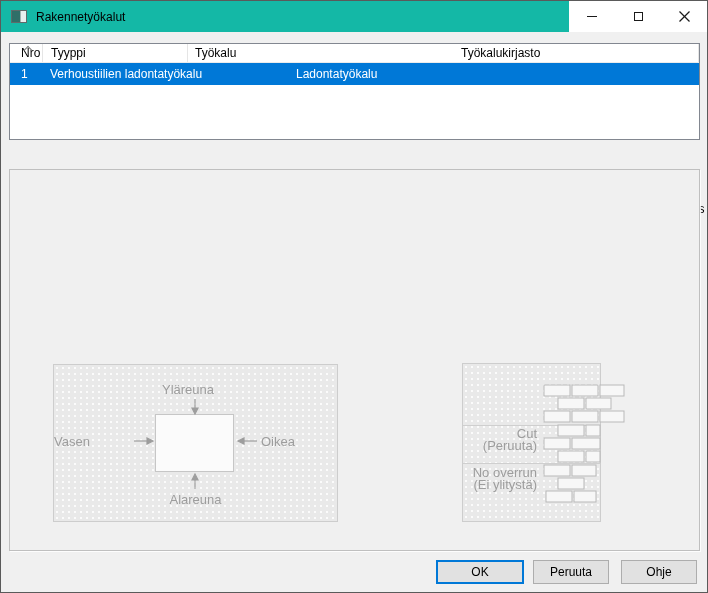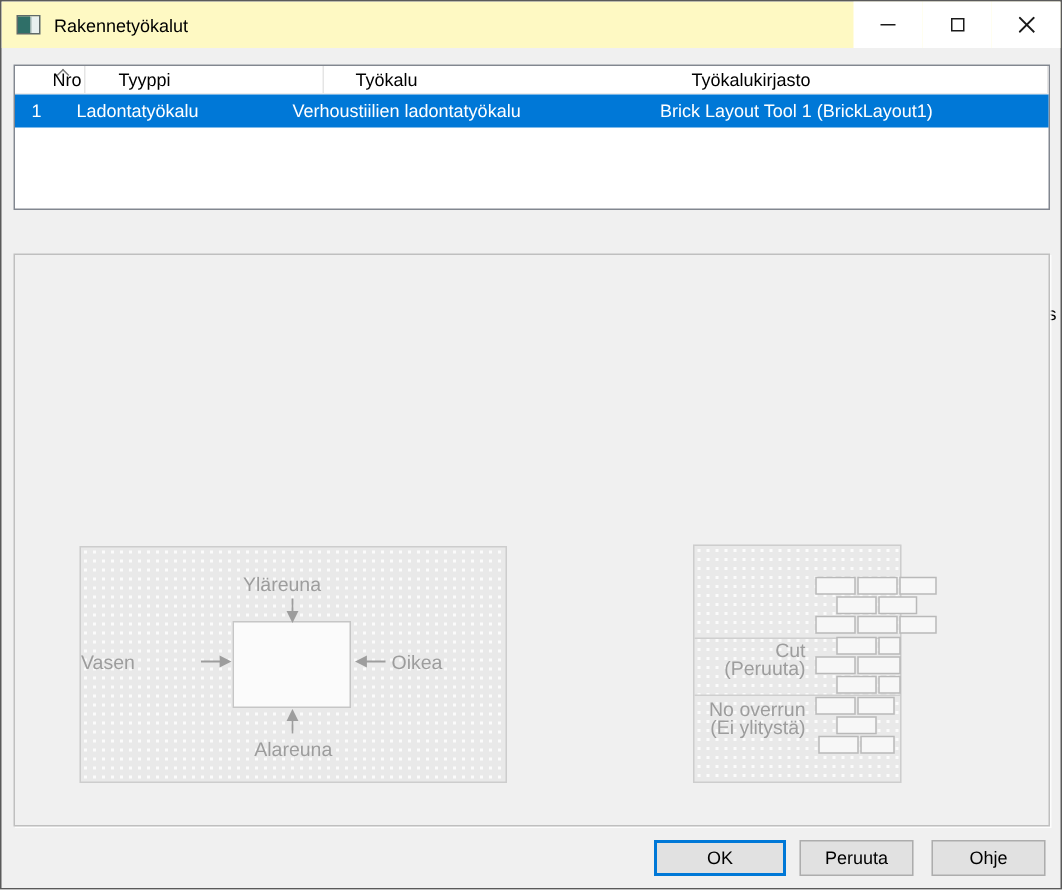--- a/index.html
+++ b/index.html
@@ -3,37 +3,37 @@
 <meta charset="utf-8">
 <style>
   * { margin:0; padding:0; box-sizing:border-box; }
   html,body { width:708px; height:593px; background:#d4d4d4; }
   body { font-family:"Liberation Sans", sans-serif; font-size:12px; color:#000; }
 
   .window { position:relative; width:708px; height:593px; background:#f0f0f0;
             border:1px solid #5a5a5a; overflow:hidden; }
 
   
-  .titlebar { position:absolute; left:0; top:0; right:0; height:31px; background:#fef9c3;
+  .titlebar { position:absolute; left:0; top:0; right:0; height:31px; background:#14b8a6;
               display:flex; align-items:center; }
   .app-icon { width:16px; height:13px; margin-left:10px; border:1px solid #5f6a6a; display:flex; }
   .app-icon .ic-l { width:60%; height:100%; background:#2f6f68; }
   .app-icon .ic-r { width:40%; height:100%; background:#e8f0ef; border-left:1px solid #9db3b0; }
   .title-text { margin-left:9px; font-size:12px; color:#000; }
   .caption-btns { position:absolute; right:0; top:0; height:31px; display:flex; }
   .cap-btn { width:46px; height:31px; display:flex; align-items:center; justify-content:center; background:#fff; }
   .glyph-min { width:10px; border-top:1px solid #1a1a1a; }
   .glyph-max { width:9px; height:9px; border:1px solid #1a1a1a; }
 
   
   .listview { position:absolute; left:8px; top:42px; width:691px; height:97px;
               background:#fff; border:1px solid #828790; }
   .lv-header { display:flex; height:19px; border-bottom:1px solid #ececec; }
   .lv-hcell { position:relative; display:flex; align-items:flex-end; padding:0 0 2px 8px;
-              border-right:1px solid #e5e5e5; color:#000;margin-left:14px; }
+              border-right:1px solid #e5e5e5; color:#000; }
   .lv-hcell.c1 { width:33px; padding-left:11px; }
   .lv-hcell.c2 { width:145px; }
   .lv-hcell.c3 { width:245px; padding-left:7px; }
   .lv-hcell.c4 { flex:1; border-right:none; padding-left:7px; }
   .sort-caret { position:absolute; left:15px; top:1px; width:6px; height:6px; }
   .sort-caret::before { content:""; position:absolute; left:0; top:2px; width:5px; height:5px;
               border-left:1px solid #7a7a7a; border-top:1px solid #7a7a7a; transform:rotate(45deg); }
   .lv-row { display:flex; height:22px; align-items:center; background:#0078d7; color:#fff; }
   .lv-cell { overflow:hidden; white-space:nowrap; padding-left:8px; }
   .lv-cell.c1 { width:33px; padding-left:11px; }
@@ -124,23 +124,22 @@
         </div>
       <div class="lv-hcell c4">
           <span>Työkalu</span>
         </div>
       <div class="lv-hcell c3">
           <span>Työkalukirjasto</span>
         </div>
     </div>
     <div class="lv-row">
       <div class="lv-cell c1">1</div>
+      <div class="lv-cell c3">Verhoustiilien ladontatyökalu</div>
       <div class="lv-cell c2">Ladontatyökalu</div>
-      <div class="lv-cell c3">Verhoustiilien ladontatyökalu</div>
-      <div class="lv-cell c4">Brick Layout Tool 1 (BrickLayout1)</div>
     </div>
   </div>
 
 
   <div class="panel"></div>
 
   <div class="flabel" style="left:32px; top:201px;">Reuna</div>
   <div class="flabel" style="left:143px; top:201px;">Ladontakuvio</div>
   <div class="flabel" style="left:467px; top:201px;">Siirrä</div>
   <div class="flabel" style="left:536px; top:201px;">Reunan leikkaus / Nurkan ylitys</div>

